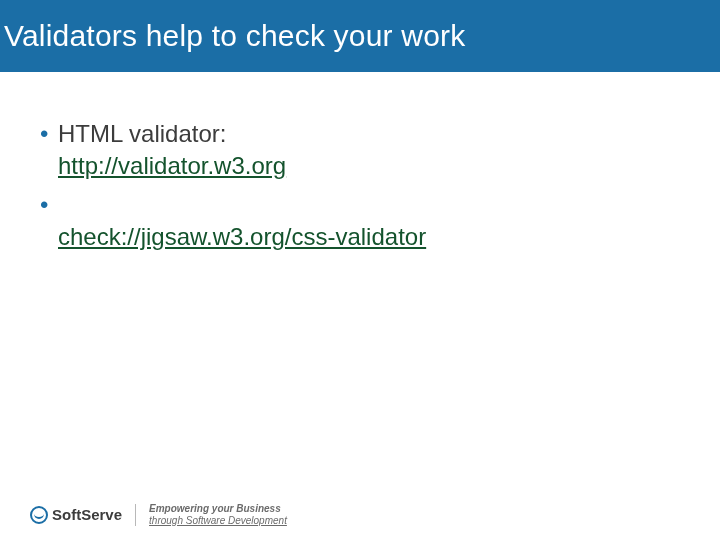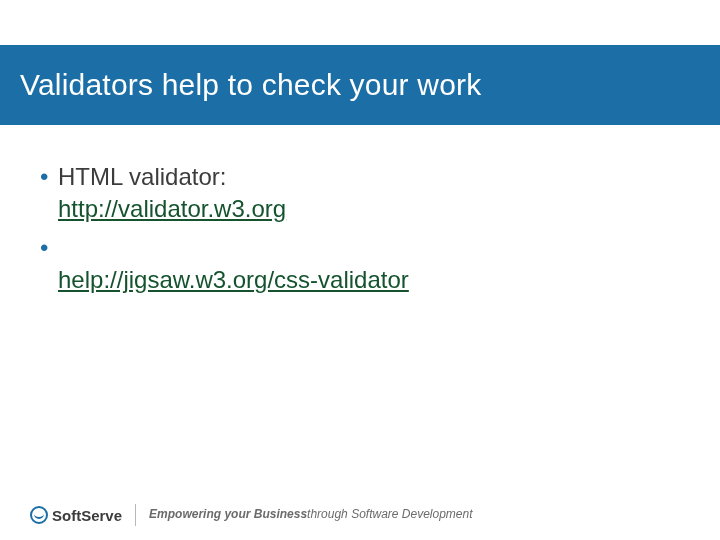--- a/index.html
+++ b/index.html
@@ -8,30 +8,29 @@
     height: 540px;
     background: #ffffff;
     font-family: "Segoe UI Light", "Segoe UI", "Helvetica Neue", Arial, sans-serif;
     font-weight: 300;
     position: relative;
     overflow: hidden;
   }
   .title-bar {
     background: #1b6ea6;
     color: #ffffff;
-    height: 80px;
+    height: 72px;
     display: flex;
     align-items: center;
-    padding-left: 20px;
+    padding-left: 4px;
     font-size: 30px;
     letter-spacing: 0.2px;
-    margin-top: 45px;
   }
   .content {
-    padding: 36px 40px 0 40px;
+    padding: 46px 40px 0 40px;
   }
   ul.bullets {
     list-style: none;
   }
   ul.bullets > li {
     position: relative;
     padding-left: 18px;
     font-size: 24px;
     line-height: 1.35;
     color: #3c3c3c;
@@ -90,44 +89,45 @@
   }
   .logo-text .soft { color: #3c3c3c; }
   .logo-text .serve { color: #3c3c3c; }
   .footer-divider {
     width: 1px;
     height: 22px;
     background: #b8b8b8;
   }
   .tagline {
     display: flex;
-    font-size: 12px;
+    flex-direction: column;
+    font-size: 10px;
     line-height: 1.15;
     color: #6b6b6b;
     font-family: "Segoe UI", Arial, sans-serif;
   }
   .tagline .line1 { font-weight: 600; font-style: italic; }
-  .tagline .line2 { font-style: italic; }
+  .tagline .line2 { font-style: italic; text-decoration: underline; }
 </style>
 </head>
 <body>
 
 <div class="title-bar">
   <span>Validators help to check your work</span>
 </div>
 
 <div class="content">
   <ul class="bullets">
     <li>
       <span>HTML validator:</span><br>
       <span class="link">http://validator.w3.org</span>
     </li>
     <li>
       <br>
-      <span class="link">help://jigsaw.w3.org/css-validator</span>
+      <span class="link">check://jigsaw.w3.org/css-validator</span>
     </li>
   </ul>
 </div>
 
 <div class="footer">
   <div class="logo">
     <div class="logo-mark"></div>
     <div class="logo-text">
       <span class="soft">Soft</span><span class="serve">Serve</span>
     </div>

